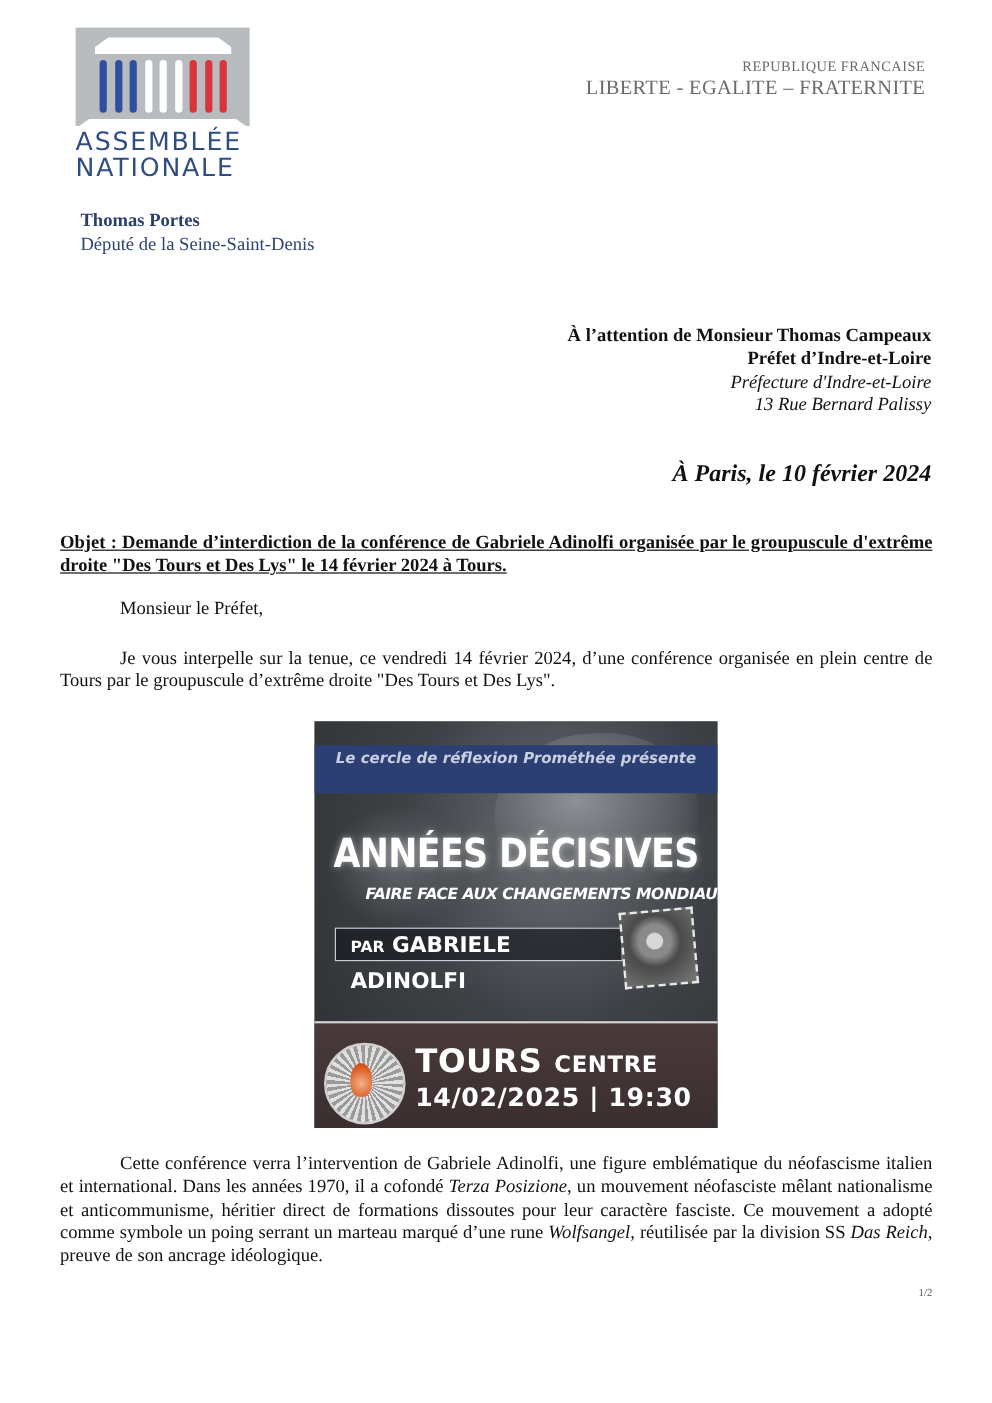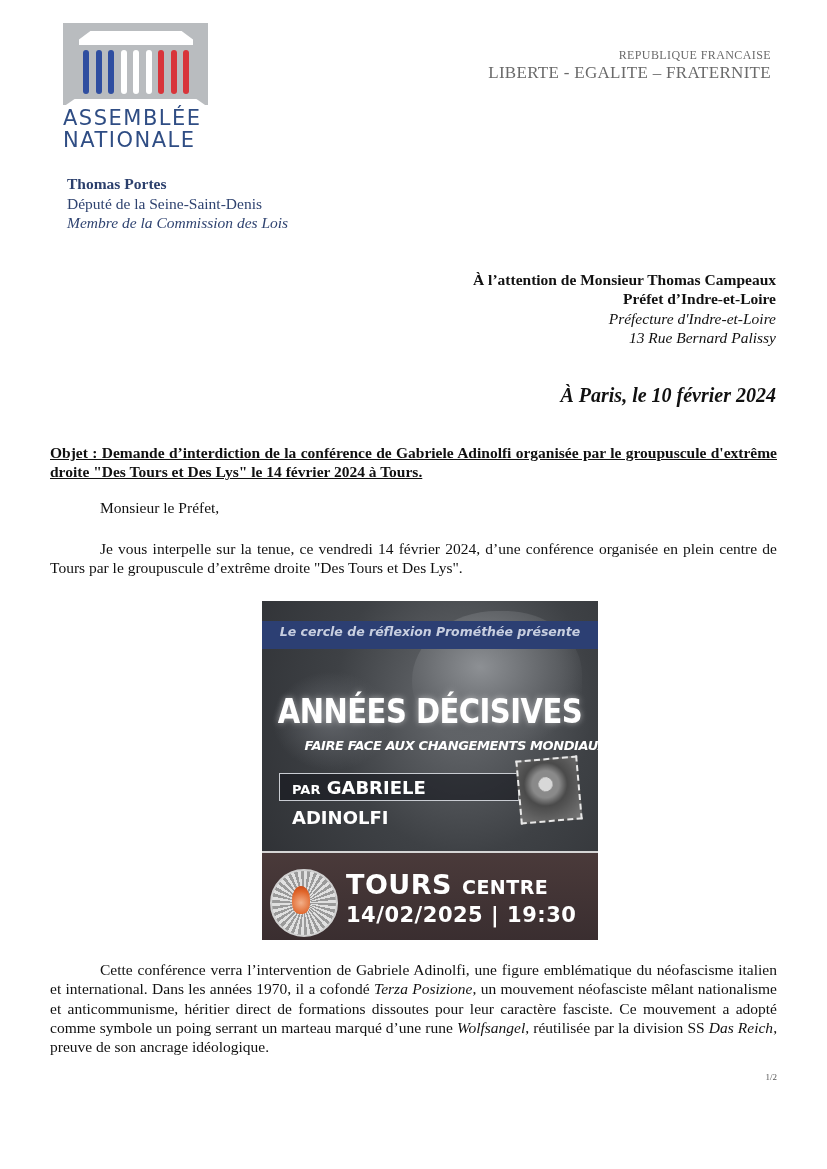--- a/index.html
+++ b/index.html
@@ -42,21 +42,21 @@
   .p1 { top: 539px; }
   .p2 { top: 960px; }
 
   
   .poster { position: absolute; left: 262px; top: 601px; width: 336px; height: 339px; overflow: hidden;
             background: radial-gradient(ellipse at 60% 30%, #6b6e72 0%, #3e4145 45%, #2a2c30 100%); }
   .statue { position: absolute; left: 150px; top: 10px; width: 170px; height: 140px; border-radius: 50% 45% 40% 50%;
             background: radial-gradient(ellipse at 40% 40%, #8d9094 0%, #5f6266 50%, rgba(60,62,66,0) 75%); }
   .statue2 { position: absolute; left: 10px; top: 70px; width: 120px; height: 100px; border-radius: 50%;
              background: radial-gradient(ellipse at 50% 50%, #606368 0%, rgba(60,62,66,0) 70%); }
-  .pres-band { position: absolute; left: 0; top: 20px; width: 336px; height: 28px; background: #2c3f73;
+  .pres-band { position: absolute; left: 0; top: 20px; width: 336px; height: 40px; background: #2c3f73;
                color: #c8cfe0; font-family: "DejaVu Sans", sans-serif; font-style: italic; font-weight: bold;
                font-size: 12.5px; line-height: 22px; text-align: center; }
   .p-title { position: absolute; left: 0; top: 93px; width: 336px; text-align: center; color: #fff;
              font-family: "DejaVu Sans", sans-serif; font-weight: bold; font-size: 29px; letter-spacing: -0.5px;
              transform: scaleY(1.15); text-shadow: 0 0 6px rgba(255,255,255,0.5); }
   .p-sub { position: absolute; left: 0; top: 137px; width: 388px; text-align: center; color: #fff;
            font-family: "DejaVu Sans", sans-serif; font-weight: bold; font-size: 13px; letter-spacing: -0.4px; font-style: italic; }
   .p-by { position: absolute; left: 17px; top: 172px; width: 240px; height: 28px; border: 1.5px solid #c9ccd2;
           background: rgba(20,22,28,0.6); color: #fff; font-family: "DejaVu Sans", sans-serif; font-weight: bold;
           font-size: 18px; line-height: 28px; padding-left: 12px; box-sizing: border-box; }
@@ -105,21 +105,20 @@
 </div>
 
 <div class="rf">
   <div class="t1">REPUBLIQUE FRANCAISE</div>
   <div class="t2">LIBERTE - EGALITE – FRATERNITE</div>
 </div>
 
 <div class="sender">
   <div class="name">Thomas Portes</div>
   <div>Député de la Seine-Saint-Denis</div>
-  <div class="role2">Membre de la Commission des Lois</div>
 </div>
 
 <div class="recip">
   <div class="b">À l’attention de Monsieur Thomas Campeaux</div>
   <div class="b">Préfet d’Indre-et-Loire</div>
   <div class="i">Préfecture d'Indre-et-Loire</div>
   <div class="i">13 Rue Bernard Palissy</div>
 </div>
 
 <div class="date">À Paris, le 10 février 2024</div>

